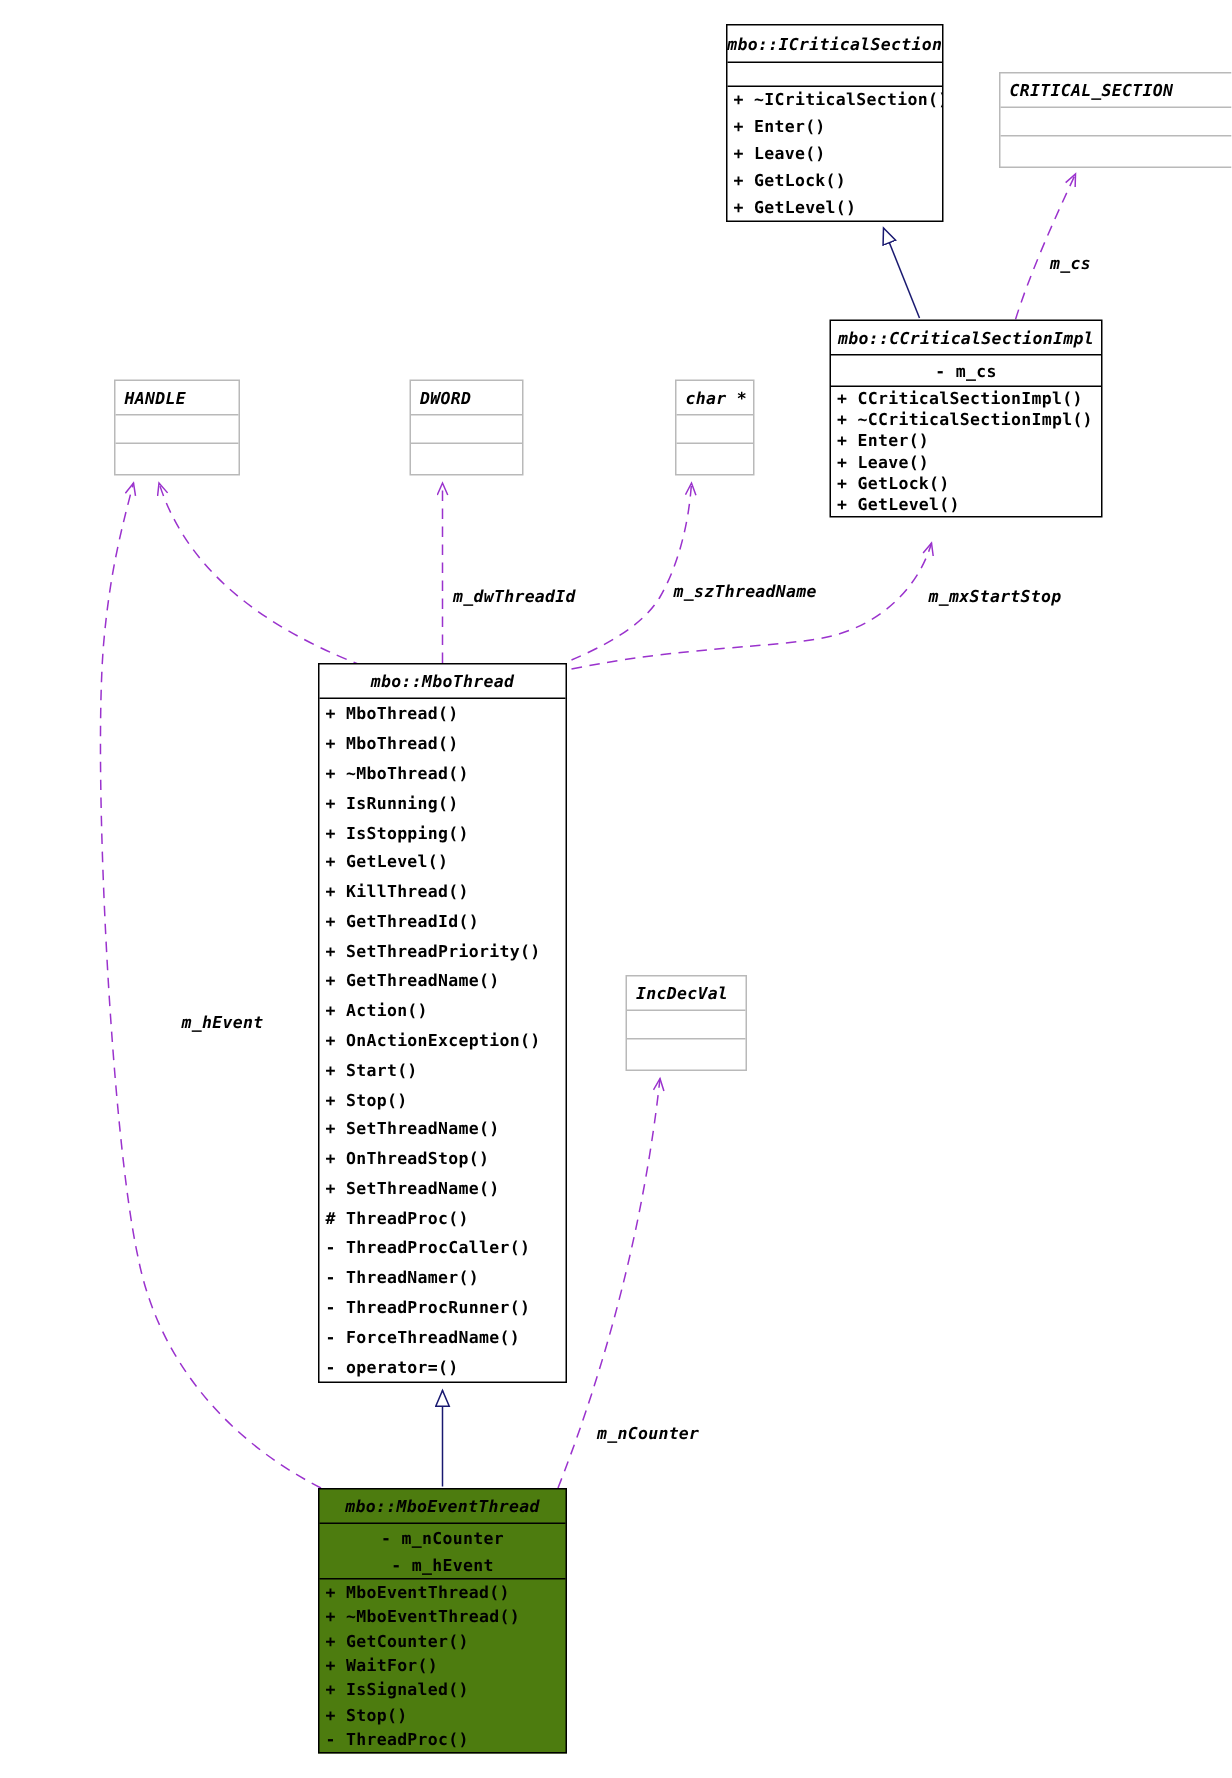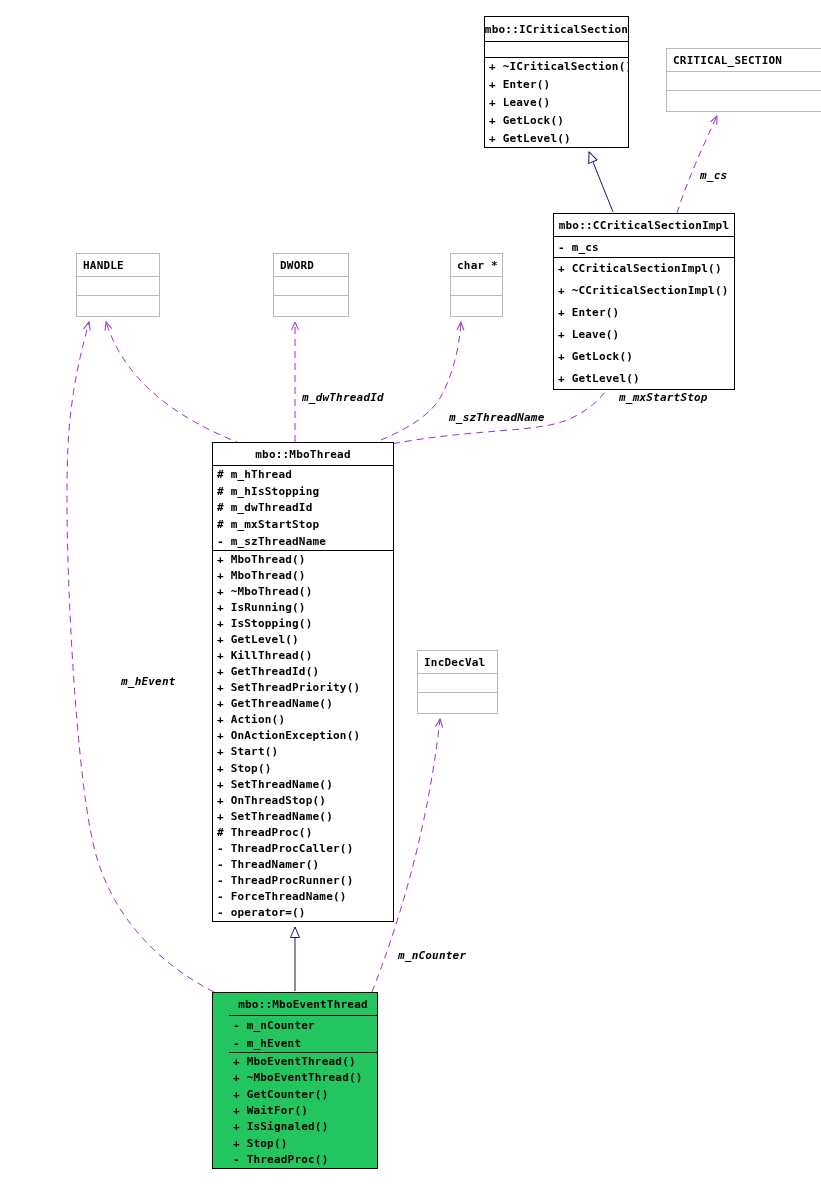--- a/index.html
+++ b/index.html
@@ -16,37 +16,37 @@
     box-sizing:border-box;
     background:#ffffff;
     border:1px solid #000000;
     font-weight:bold;
     font-size:11px;
     color:#000000;
     display:flex;
     flex-direction:column;
   }
   .uml-box.ext{border-color:#b9b9b9;margin-left:15px;}
-  .uml-box.hl{background:#22c55e;padding-left:16px;}
+  .uml-box.hl{background:#4d7c0f;}
   .uml-box .title{
     display:flex;align-items:center;justify-content:center;
-    flex:none;white-space:pre;letter-spacing:0.2px;
+    flex:none;white-space:pre;letter-spacing:0.2px;font-style:italic;
   }
   .uml-box.ext .title{justify-content:flex-start;padding-left:6px;}
   .sec{
     flex:none;
     box-sizing:border-box;
     border-top:1px solid #000000;
     display:flex;flex-direction:column;justify-content:space-around;
     padding:0 4px;
     overflow:hidden;
   }
   .uml-box.ext .sec{border-top-color:#b9b9b9;}
   .mrow{white-space:pre;line-height:1;letter-spacing:0.2px;}
-  .sec.centered .mrow{text-align:left;}
+  .sec.centered .mrow{text-align:center;}
   .elabel{
     position:absolute;
     font-weight:bold;font-size:11px;color:#000000;
     white-space:pre;letter-spacing:0.2px;line-height:14px;font-style:italic;
   }
   .elabel.twoline{text-align:center;}
 </style>
 </head>
 <body>
 
@@ -92,21 +92,21 @@
         <div class="mrow">+ GetLevel()</div>
       </div>
   </div>
 
   <div class="uml-box ext" style="left:651px;top:48px;width:165px;height:64px">
     <div class="title" style="height:22px">CRITICAL_SECTION</div>
     <div class="sec" style="flex:1"></div>
     <div class="sec" style="height:21px"></div>
   </div>
 
-  <div class="uml-box" style="left:553px;top:213px;width:182px;height:177px">
+  <div class="uml-box" style="left:553px;top:213px;width:182px;height:132px">
     <div class="title" style="height:22px">mbo::CCriticalSectionImpl</div>
     <div class="sec centered" style="height:21px">
         <div class="mrow">- m_cs</div>
       </div>
     <div class="sec" style="flex:1">
         <div class="mrow">+ CCriticalSectionImpl()</div>
         <div class="mrow">+ ~CCriticalSectionImpl()</div>
         <div class="mrow">+ Enter()</div>
         <div class="mrow">+ Leave()</div>
         <div class="mrow">+ GetLock()</div>
@@ -125,29 +125,22 @@
     <div class="sec" style="flex:1"></div>
     <div class="sec" style="height:21px"></div>
   </div>
 
   <div class="uml-box ext" style="left:435px;top:253px;width:53px;height:64px">
     <div class="title" style="height:22px">char *</div>
     <div class="sec" style="flex:1"></div>
     <div class="sec" style="height:21px"></div>
   </div>
 
-  <div class="uml-box" style="left:212px;top:442px;width:182px;height:480px">
+  <div class="uml-box" style="left:212px;top:442px;width:166px;height:480px">
     <div class="title" style="height:22px">mbo::MboThread</div>
-    <div class="sec" style="height:85px">
-        <div class="mrow"># m_hThread</div>
-        <div class="mrow"># m_hIsStopping</div>
-        <div class="mrow"># m_dwThreadId</div>
-        <div class="mrow"># m_mxStartStop</div>
-        <div class="mrow">- m_szThreadName</div>
-      </div>
     <div class="sec" style="flex:1">
         <div class="mrow">+ MboThread()</div>
         <div class="mrow">+ MboThread()</div>
         <div class="mrow">+ ~MboThread()</div>
         <div class="mrow">+ IsRunning()</div>
         <div class="mrow">+ IsStopping()</div>
         <div class="mrow">+ GetLevel()</div>
         <div class="mrow">+ KillThread()</div>
         <div class="mrow">+ GetThreadId()</div>
         <div class="mrow">+ SetThreadPriority()</div>
@@ -185,19 +178,19 @@
         <div class="mrow">+ ~MboEventThread()</div>
         <div class="mrow">+ GetCounter()</div>
         <div class="mrow">+ WaitFor()</div>
         <div class="mrow">+ IsSignaled()</div>
         <div class="mrow">+ Stop()</div>
         <div class="mrow">- ThreadProc()</div>
       </div>
   </div>
 
   <div class="elabel" style="left:302px;top:391px">m_dwThreadId</div>
-  <div class="elabel" style="left:449px;top:411px">m_szThreadName</div>
+  <div class="elabel" style="left:449px;top:388px">m_szThreadName</div>
   <div class="elabel" style="left:619px;top:391px">m_mxStartStop</div>
   <div class="elabel" style="left:700px;top:169px">m_cs</div>
   <div class="elabel" style="left:121px;top:675px">m_hEvent</div>
   <div class="elabel" style="left:398px;top:949px">m_nCounter</div>
 
 </div>
 
 </body></html>

